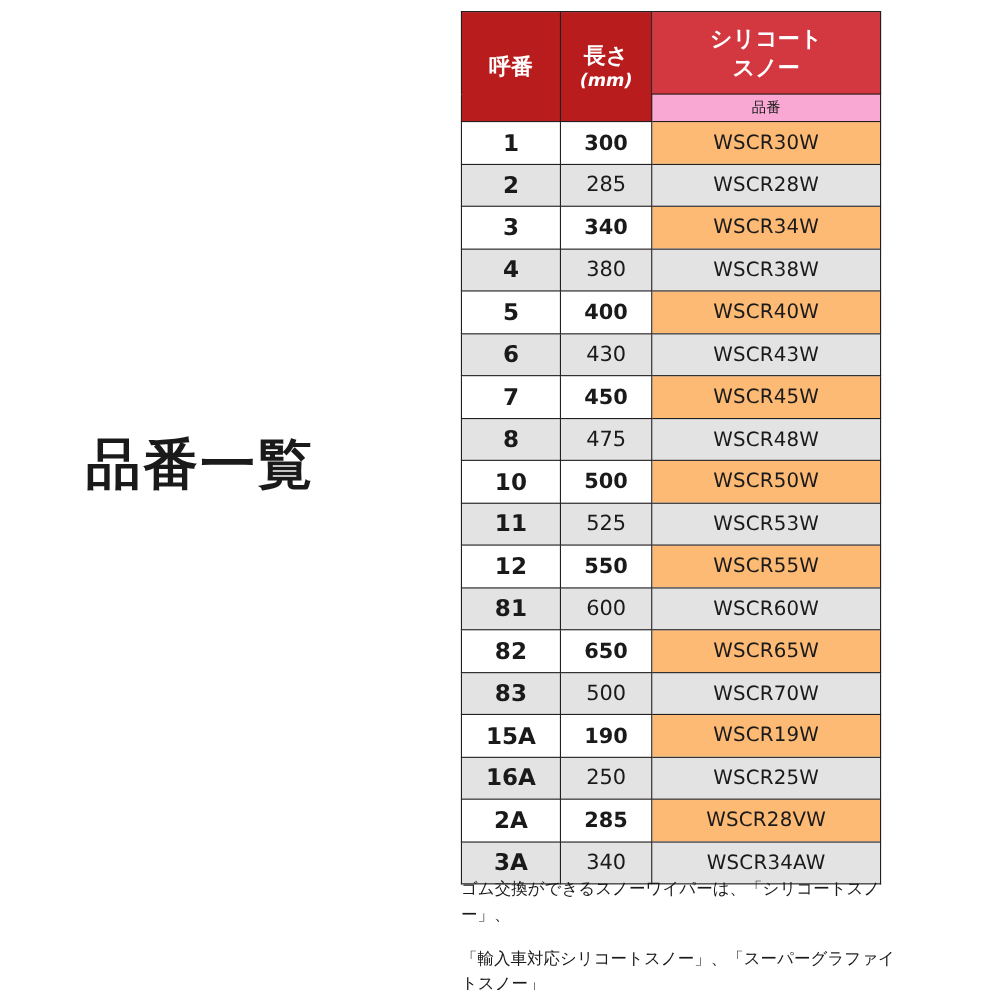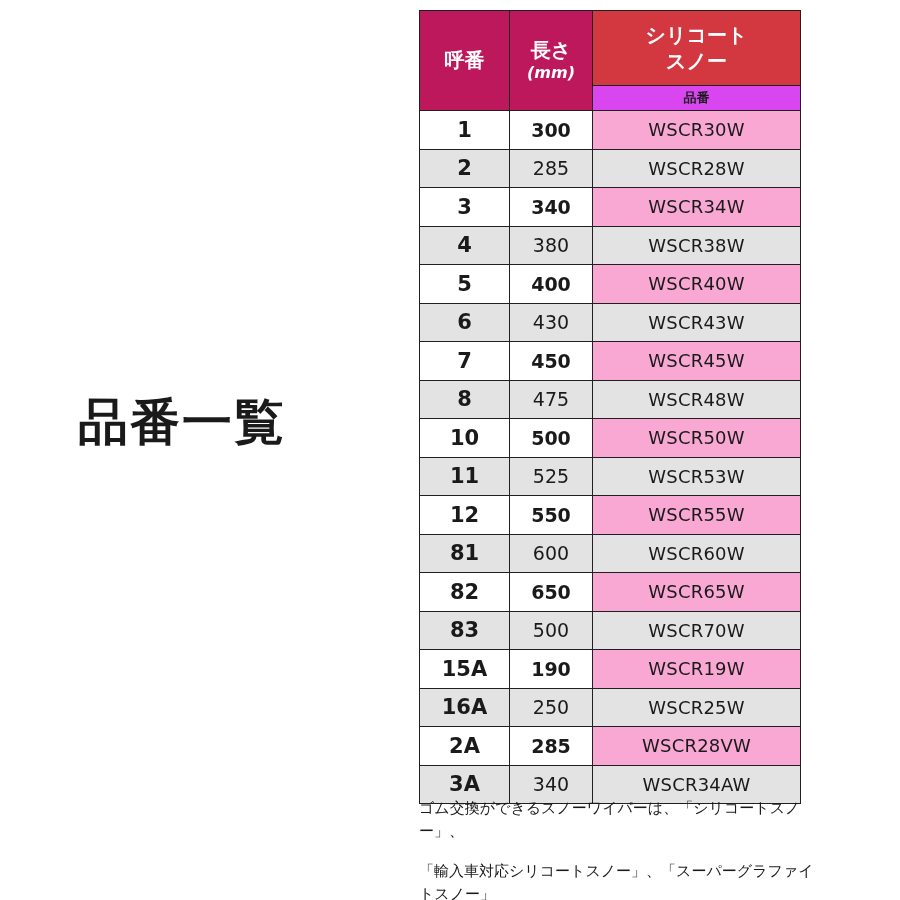--- a/index.html
+++ b/index.html
@@ -50,21 +50,21 @@
     padding: 0;
     text-align: center;
     vertical-align: middle;
     font-family: "DejaVu Sans", sans-serif;
   }
   col.c-no { width: 90px; }
   col.c-len { width: 83px; }
   col.c-part { width: 208px; }
 
   th.head-no, th.head-len {
-    background: #be185d;
+    background: #b91c1c;
     color: #ffffff;
     font-size: 20px;
     font-weight: 700;
     height: 98px;
     line-height: 1.25;
   }
   th.head-len .sub {
     font-size: 16px;
     font-weight: 700;
     display: block;
@@ -76,40 +76,40 @@
     font-size: 20px;
     font-weight: 700;
     height: 74px;
     line-height: 1.3;
     padding: 0 6px;
   }
   th.head-brand .brand-l2 {
     display: block;
   }
   td.head-hinban {
-    background: #d946ef;
+    background: #f9a8d4;
     color: #1a1a1a;
     font-size: 13px;
-    font-weight: 700;
+    font-weight: 400;
     height: 24px;
   }
   tbody td {
     height: 37.5px;
     font-size: 19px;
     color: #1a1a1a;
   }
   tbody td.no {
     font-weight: 700;
     font-size: 21px;
   }
   tbody tr.odd td.no { background: #ffffff; }
   tbody tr.even td.no { background: #e3e3e3; }
   tbody tr.odd td.len { background: #ffffff; font-weight: bold; }
   tbody tr.even td.len { background: #e3e3e3; }
-  tbody tr.odd td.part { background: #f9a8d4; margin-left: 36px; }
+  tbody tr.odd td.part { background: #fdba74; margin-left: 36px; }
   tbody tr.even td.part { background: #e3e3e3; text-align: center; }
   tbody td.part { font-size: 18px; letter-spacing: 0.2px; }
 
   
   .note {
     position: absolute;
     left: 419px;
     top: 781px;
     width: 400px;
     font-family: "DejaVu Sans", sans-serif;

